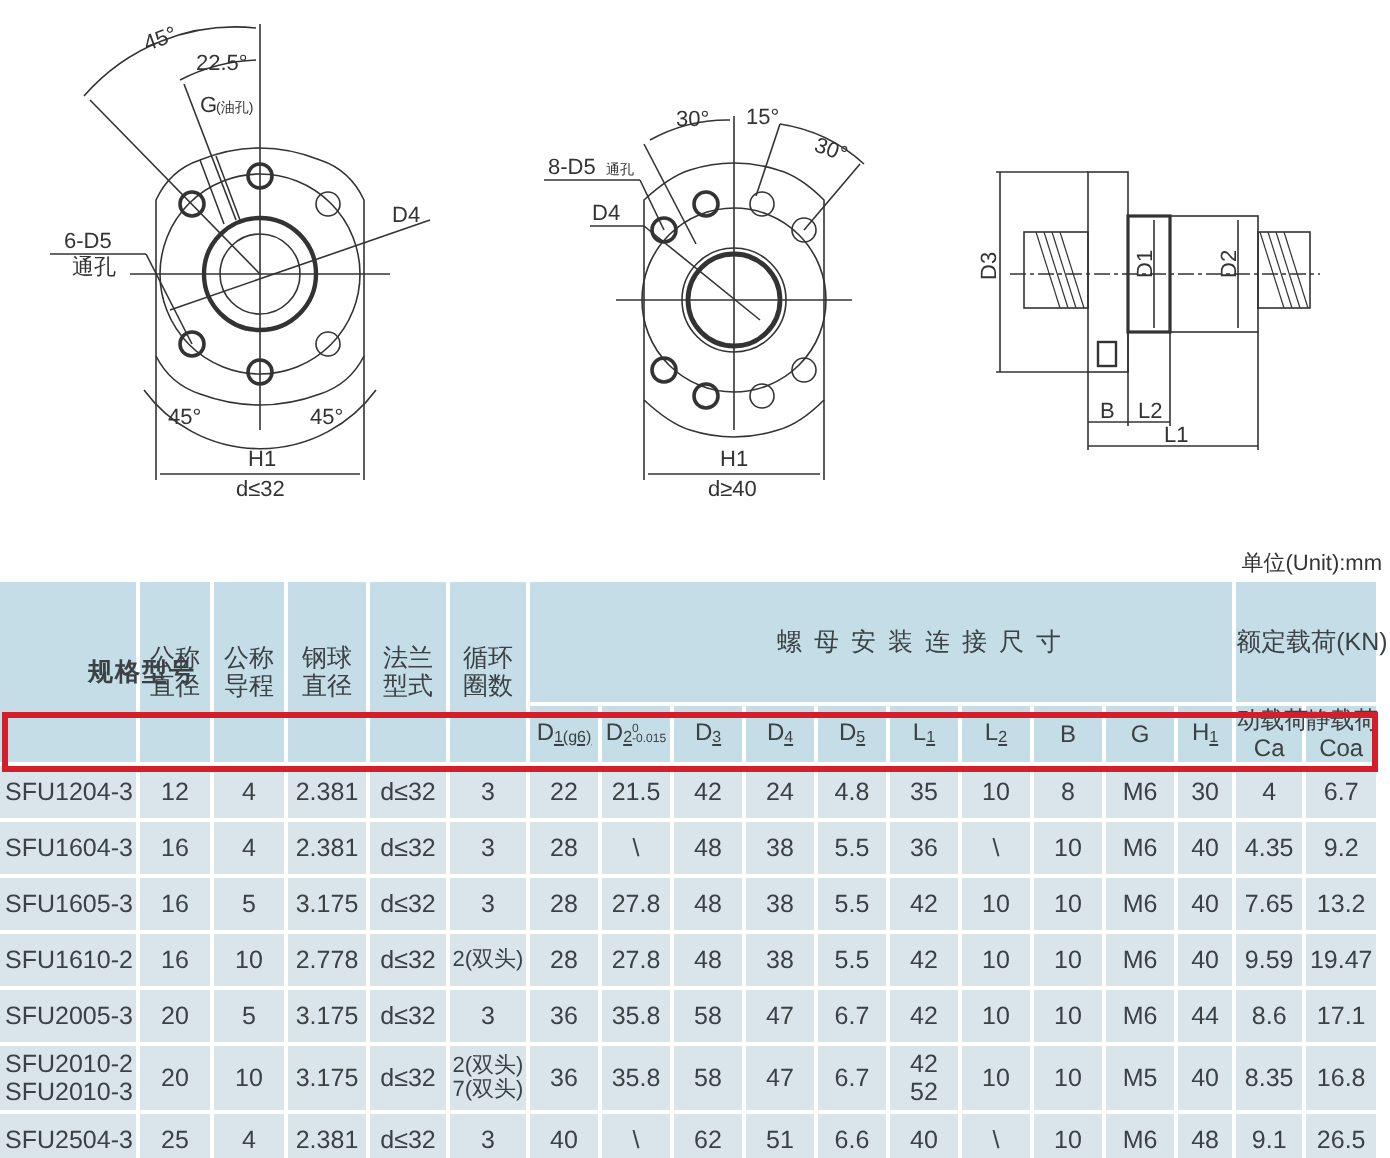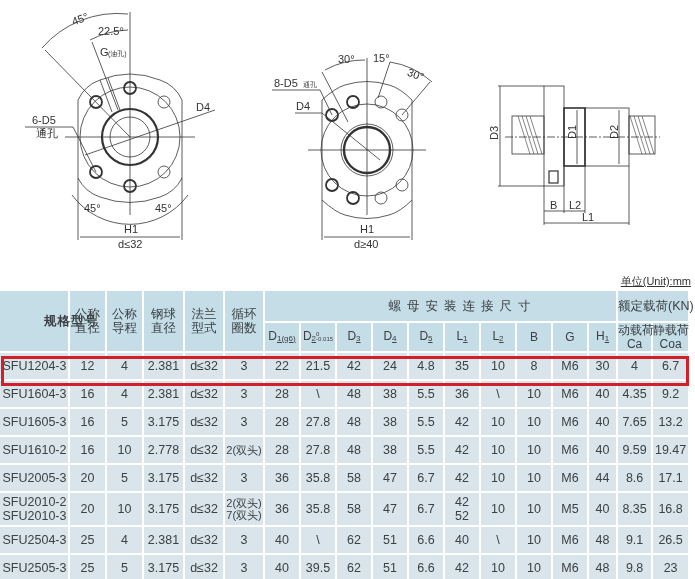--- a/index.html
+++ b/index.html
@@ -8,40 +8,40 @@
     background: #ffffff;
     font-family: "Liberation Sans", "DejaVu Sans", sans-serif;
     color: #3a3f44;
     position: relative;
   }
   .drawings { position: absolute; left: 0; top: 0; width: 695px; height: 262px; }
   .drawings svg { position: absolute; left: 0; top: 0; }
   .dl { font-family: "Liberation Sans", "DejaVu Sans", sans-serif; fill: #333; }
   .unit {
     position: absolute; right: 4px; top: 274px;
-    font-size: 11px; color: #333; text-decoration: underline;
+    font-size: 11px; color: #333;
   }
   table.spec {
     position: absolute; left: 0; top: 289px;
     border-collapse: separate; border-spacing: 2px 2px;
     width: 692px; margin-left: -2px;
     table-layout: fixed;
   }
   table.spec td, table.spec th {
     background: #d9e5ea;
     text-align: center;
     font-size: 12.5px;
     font-weight: normal;
     color: #3b4145;
     padding: 0;
     line-height: 14px;
     white-space: nowrap;
   }
   table.spec th { background: #c5dde6; }
-  table.spec th.hdr-tall { height: 30px; padding-left: 44px; }
+  table.spec th.hdr-tall { height: 60px; padding-left: 44px; }
   table.spec th.hdr-low { height: 24px; font-size: 12px; }
   table.spec tr.row td { height: 26px; }
   table.spec tr.row.two td { height: 32px; margin-top: 28px; }
   table.spec td.model { text-align: center; padding-left: 1px; }
   .sub { font-size: 8px; vertical-align: -1px; text-decoration: underline; }
   .tol { display: inline-block; font-size: 6px; line-height: 5px; vertical-align: -1px; text-align: left; }
   .highlight {
     position: absolute; left: 1px; top: 356px; width: 688px; height: 30px;
     border: 3px solid #d21f2a; pointer-events: none;
   }

